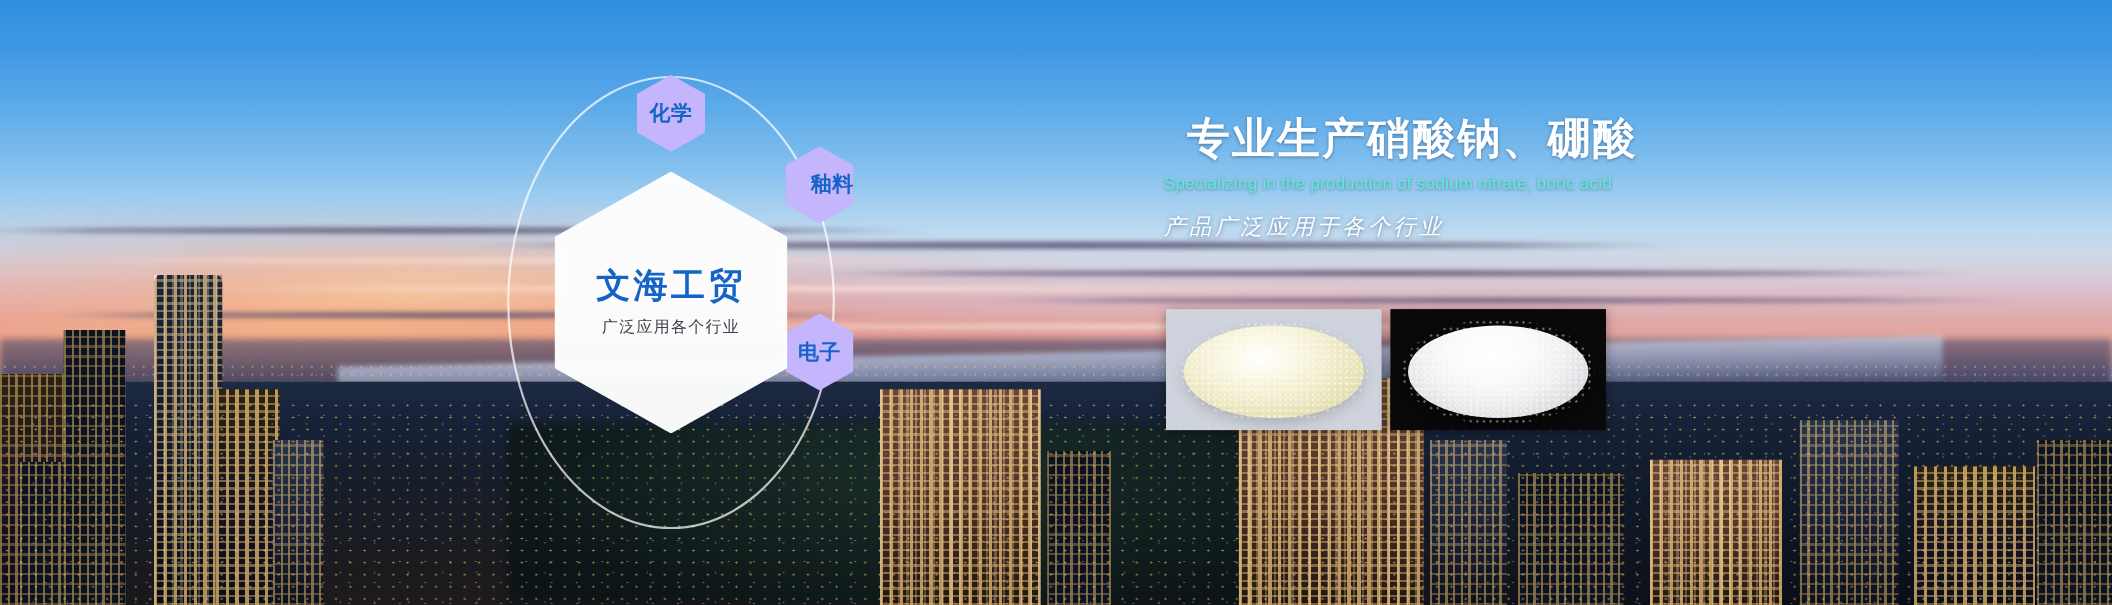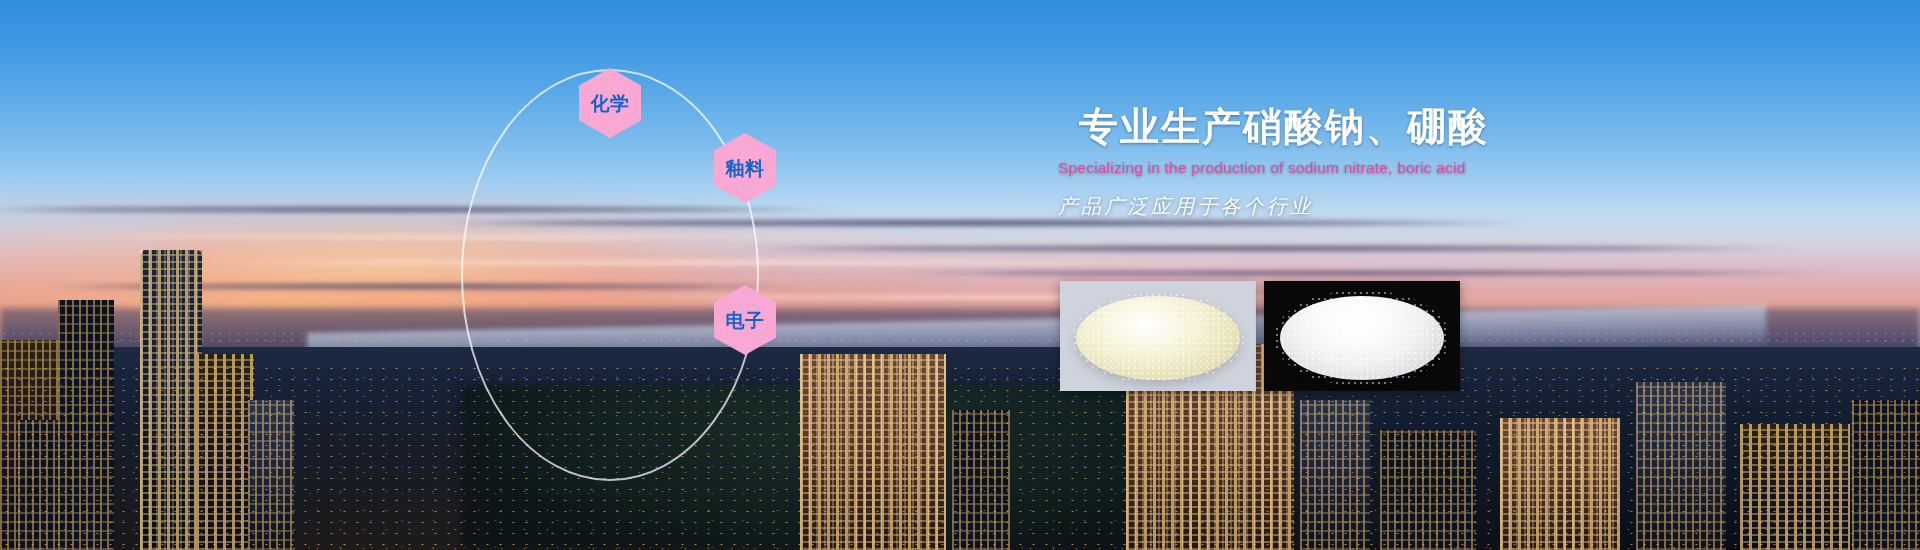--- a/index.html
+++ b/index.html
@@ -147,21 +147,21 @@
   
   .right-text {
     position:absolute; left:1058px; top:104px; width:560px;
     text-shadow:0 1px 3px rgba(12,38,80,.45);
   }
   .rt-title {
     font-size:39px; font-weight:700; color:#ffffff;
     letter-spacing:2px; line-height:1.18; white-space:nowrap;margin-left:21px;
   }
   .rt-sub {
-    margin-top:9px; font-size:15.5px; color:#ec4899; font-weight:400;
+    margin-top:9px; font-size:15.5px; color:#5eead4; font-weight:400;
     letter-spacing:.2px; white-space:nowrap;
   }
   .rt-tag {
     margin-top:16px; font-size:20px; color:#ffffff; font-weight:400;
     font-style:italic; letter-spacing:3.2px; white-space:nowrap;
     text-shadow:0 1px 4px rgba(12,38,80,.5);
   }
 
   
   .photos { position:absolute; left:1060px; top:281px; display:flex; gap:8px; }
@@ -200,21 +200,21 @@
     background-size:6px 6px;
     opacity:.5;
   }
 
   
   .hexwrap { position:absolute; left:420px; top:20px; width:380px; height:510px; }
   .ring { position:absolute; inset:0; }
 
   .hex {
     position:absolute;
-    background:#f9a8d4;
+    background:#c4b5fd;
     clip-path:polygon(50% 0%, 100% 25%, 100% 75%, 50% 100%, 0% 75%, 0% 25%);
     display:flex; align-items:center; justify-content:center;
     filter:drop-shadow(0 2px 6px rgba(10,30,60,.28));
   }
   .hex.small { width:62px; height:70px; }
   .hex.small .lbl {
     font-size:19px; font-weight:700; color:#1464c8;
     letter-spacing:.5px; line-height:1;
   }
   .hex.center {
@@ -315,31 +315,35 @@
   <div class="hexwrap">
 
     <svg class="ring" viewBox="0 0 380 510">
       <ellipse cx="190" cy="255" rx="148" ry="205" fill="none" stroke="rgba(255,255,255,.72)" stroke-width="2"></ellipse>
     </svg>
 
     <div class="hex small" style="left:159px; top:48px;">
       <span class="lbl">化学</span>
     </div>
 
-    <div class="hex small" style="left:294px; top:113px;">
+    <div class="hex small" style="left:294px; top:113px;justify-content:flex-end;">
       <span class="lbl">釉料</span>
     </div>
 
     <div class="hex small" style="left:294px; top:265px;">
       <span class="lbl">电子</span>
     </div>
 
 
 
 
+    <div class="hex center" style="left:84px; top:136px;">
+      <div class="c-title">文海工贸</div>
+      <div class="c-sub">广泛应用各个行业</div>
+    </div>
   </div>
 
   <div class="right-text">
     <div class="rt-title">专业生产硝酸钠、硼酸</div>
     <div class="rt-sub">Specializing in the production of sodium nitrate, boric acid</div>
     <div class="rt-tag">产品广泛应用于各个行业</div>
   </div>
 
   <div class="photos">
     <div class="photo light">

